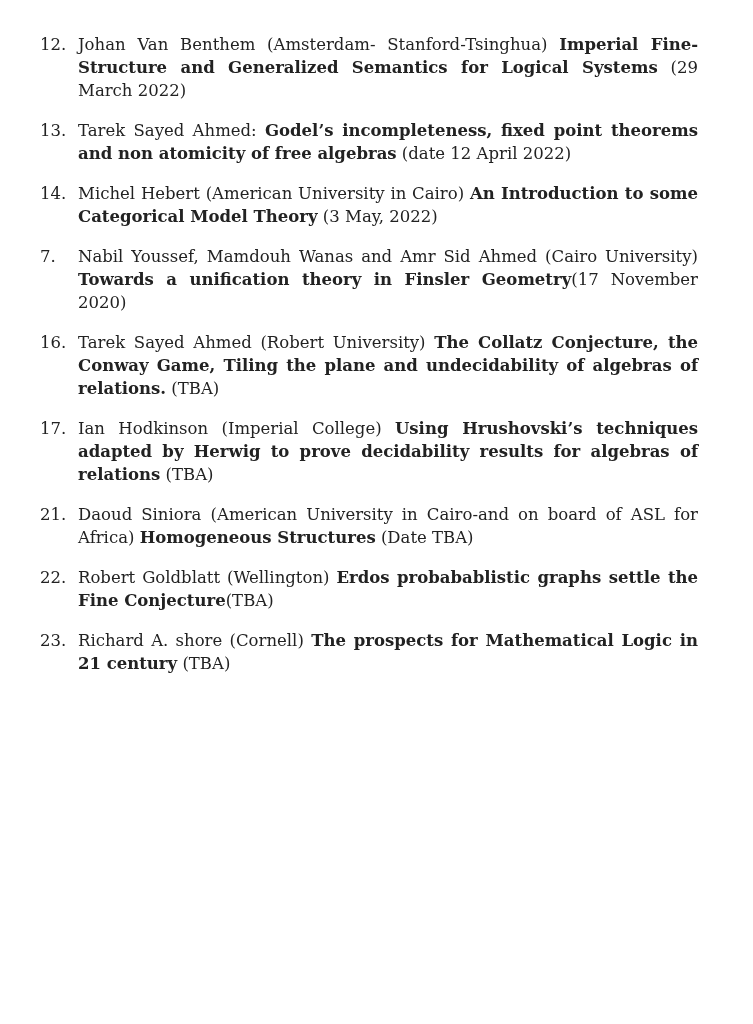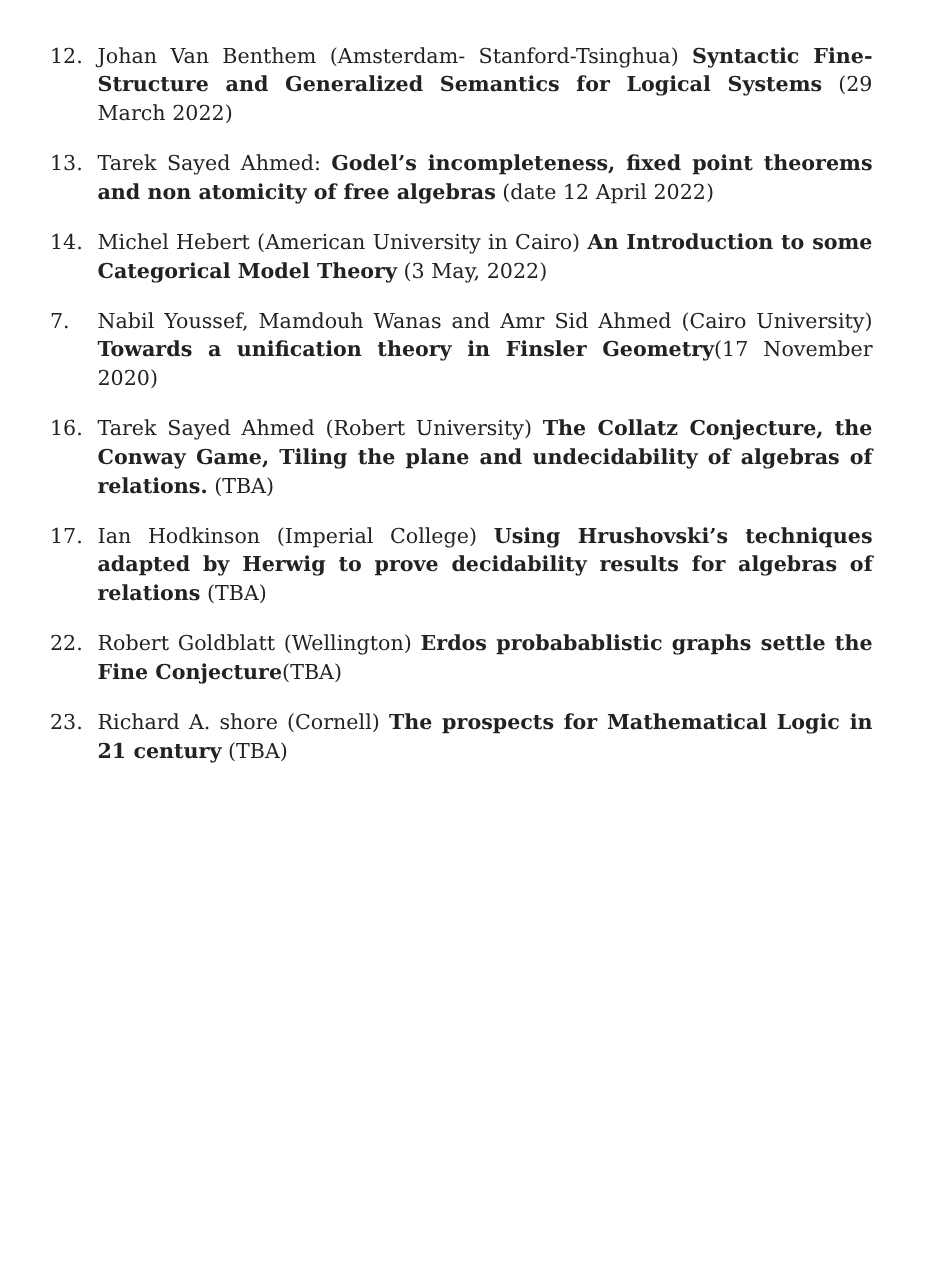--- a/index.html
+++ b/index.html
@@ -45,21 +45,21 @@
     font-weight: bold;
   }
 </style>
 </head>
 <body>
 
 <main class="page">
   <ol class="talk-list" id="talk-list">
       <li class="talk-item">
         <span class="num">12.</span>
-        <p class="talk-text"><span class="seg">Johan Van Benthem (Amsterdam- Stanford-Tsinghua) </span><span class="seg bold">Syntactic Fine-Structure and Generalized Semantics for Logical Systems</span><span class="seg"> (29 March 2022)</span></p>
+        <p class="talk-text"><span class="seg">Johan Van Benthem (Amsterdam- Stanford-Tsinghua) </span><span class="seg bold">Imperial Fine-Structure and Generalized Semantics for Logical Systems</span><span class="seg"> (29 March 2022)</span></p>
       </li>
       <li class="talk-item">
         <span class="num">13.</span>
         <p class="talk-text"><span class="seg">Tarek Sayed Ahmed: </span><span class="seg bold">Godel’s incompleteness, fixed point theorems and non atomicity of free algebras</span><span class="seg"> (date 12 April 2022)</span></p>
       </li>
       <li class="talk-item">
         <span class="num">14.</span>
         <p class="talk-text"><span class="seg">Michel Hebert (American University in Cairo) </span><span class="seg bold">An Introduction to some Categorical Model Theory</span><span class="seg"> (3 May, 2022)</span></p>
       </li>
       <li class="talk-item">
@@ -68,20 +68,24 @@
       </li>
       <li class="talk-item">
         <span class="num">16.</span>
         <p class="talk-text"><span class="seg">Tarek Sayed Ahmed (Robert University) </span><span class="seg bold">The Collatz Conjecture, the Conway Game, Tiling the plane and undecidability of algebras of relations.</span><span class="seg"> (TBA)</span></p>
       </li>
       <li class="talk-item">
         <span class="num">17.</span>
         <p class="talk-text"><span class="seg">Ian Hodkinson (Imperial College) </span><span class="seg bold">Using Hrushovski’s techniques adapted by Herwig to prove decidability results for algebras of relations</span><span class="seg"> (TBA)</span></p>
       </li>
       <li class="talk-item">
+        <span class="num">21.</span>
+        <p class="talk-text"><span class="seg">Daoud Siniora (American University in Cairo-and on board of ASL for Africa) </span><span class="seg bold">Homogeneous Structures</span><span class="seg"> (Date TBA)</span></p>
+      </li>
+      <li class="talk-item">
         <span class="num">22.</span>
         <p class="talk-text"><span class="seg">Robert Goldblatt (Wellington) </span><span class="seg bold">Erdos probabablistic graphs settle the Fine Conjecture</span><span class="seg">(TBA)</span></p>
       </li>
       <li class="talk-item">
         <span class="num">23.</span>
         <p class="talk-text"><span class="seg">Richard A. shore (Cornell) </span><span class="seg bold">The prospects for Mathematical Logic in 21 century</span><span class="seg"> (TBA)</span></p>
       </li>
     </ol>
 </main>
 

